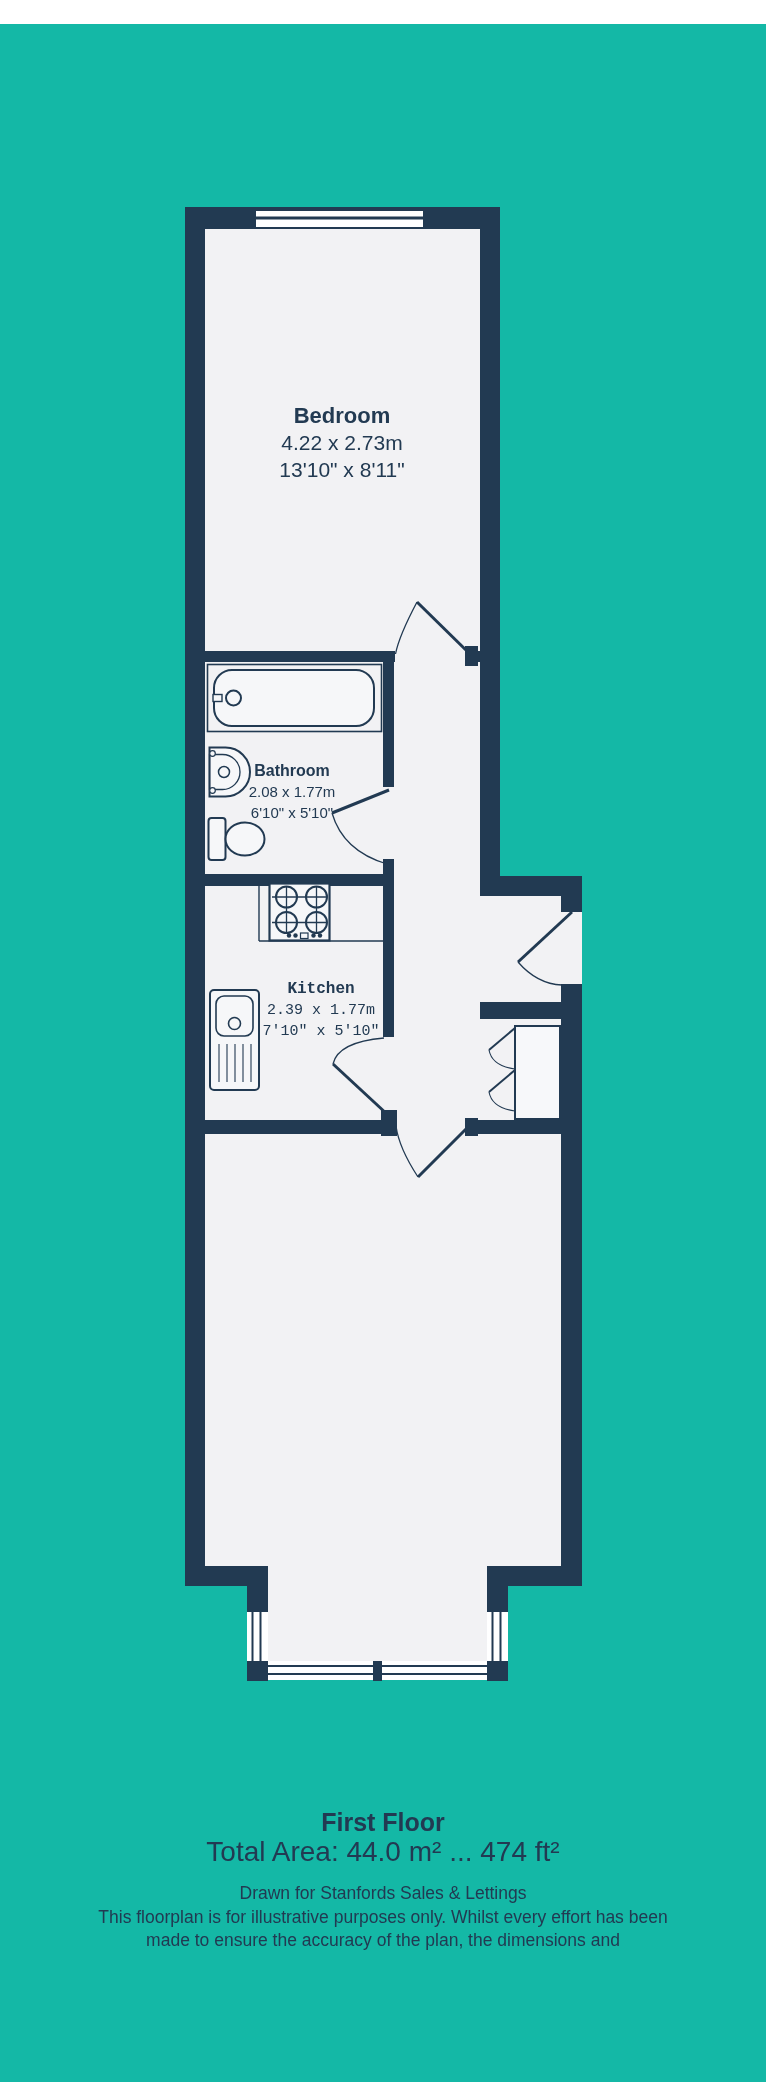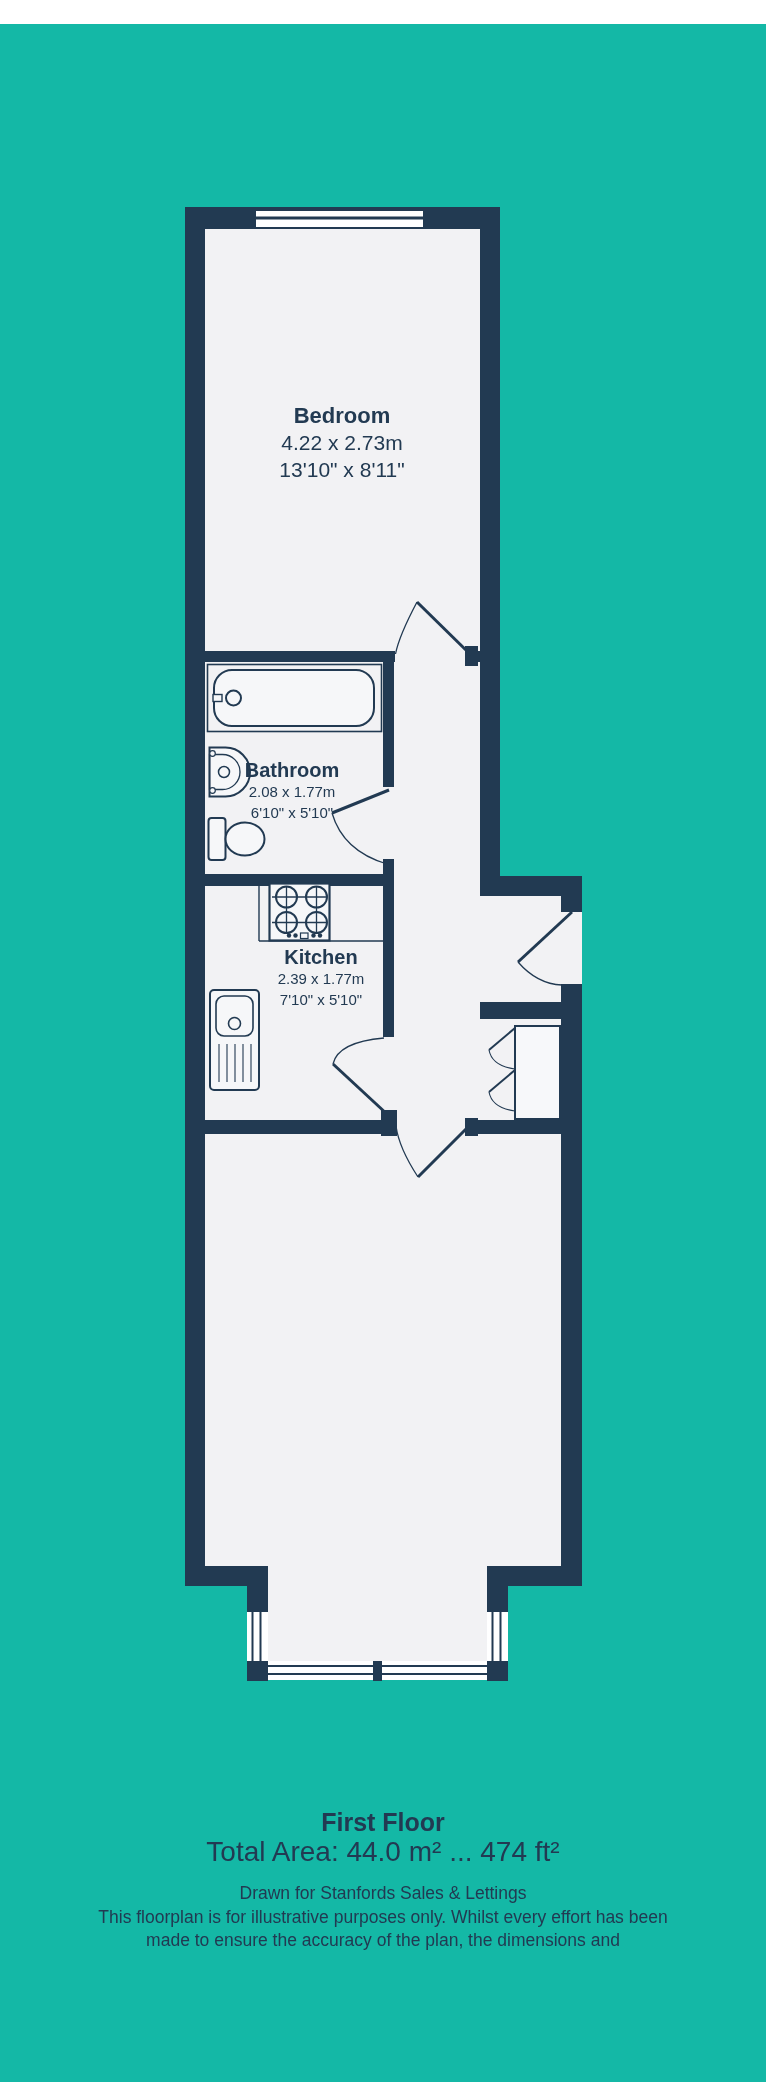--- a/index.html
+++ b/index.html
@@ -17,21 +17,21 @@
     position:absolute;
     transform:translateX(-50%);
     text-align:center;
     white-space:nowrap;
     color:#223a52;
   }
   .room-label .room-name{font-weight:bold;}
   .lbl-lg{font-size:21px;line-height:27px;}
   .lbl-lg .room-name{font-size:22px;}
   .lbl-sm{font-size:15px;line-height:21px;}
-  .lbl-sm .room-name{font-size:20px;}
+  .lbl-sm .room-name{font-size:16px;}
   .caption{
     position:absolute;left:0;width:766px;
     text-align:center;color:#223a52;
   }
   #first-floor{top:1784px;font-size:25px;font-weight:bold;}
   #total-area{top:1812px;font-size:28px;}
   #disclaimer{top:1858px;font-size:17.5px;line-height:23.5px;}
 </style>
 </head>
 <body>
@@ -193,21 +193,21 @@
     <div>4.22 x 2.73m</div>
     <div>13'10" x 8'11"</div>
   </div>
 
   <div class="room-label lbl-sm" style="left:292px;top:736px;">
     <div class="room-name">Bathroom</div>
     <div>2.08 x 1.77m</div>
     <div>6'10" x 5'10"</div>
   </div>
 
-  <div class="room-label lbl-sm" style="left:321px;top:923px;">
+  <div class="room-label lbl-sm" style="left:321px;top:955px;font-family:Liberation Mono, monospace;">
     <div class="room-name">Kitchen</div>
     <div>2.39 x 1.77m</div>
     <div>7'10" x 5'10"</div>
   </div>
 
 
   <div id="first-floor" class="caption">First Floor</div>
   <div id="total-area" class="caption">Total Area: 44.0 m² ... 474 ft²</div>
   <div id="disclaimer" class="caption">
     <div>Drawn for Stanfords Sales &amp; Lettings</div>

